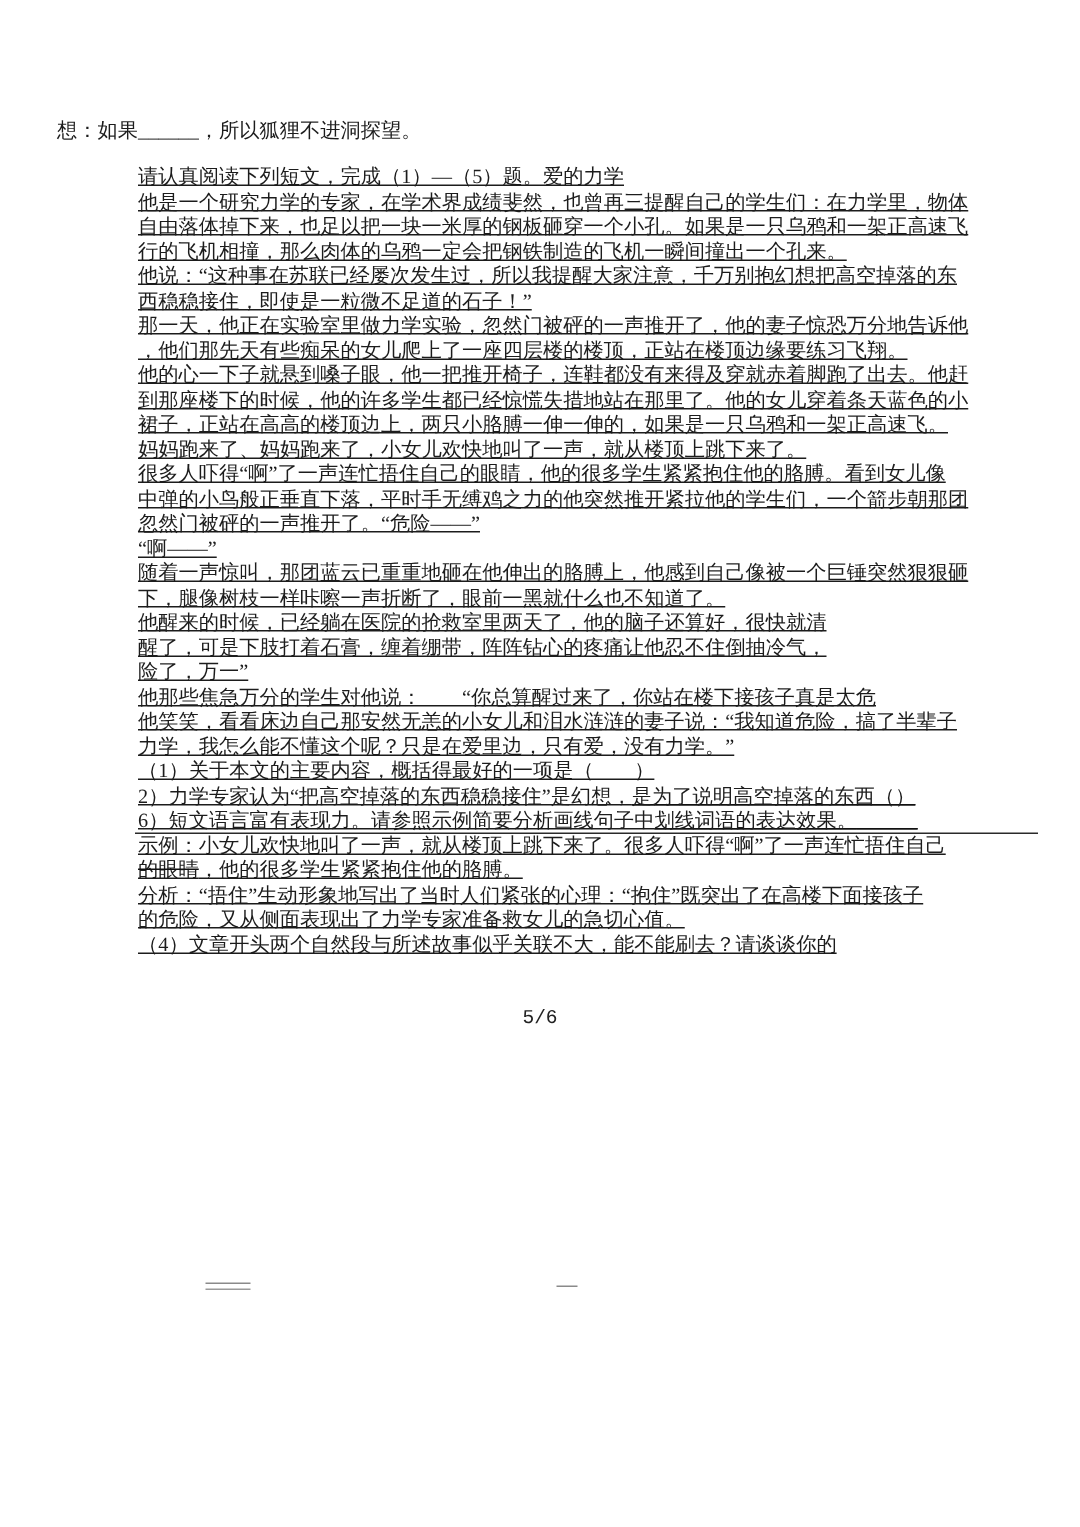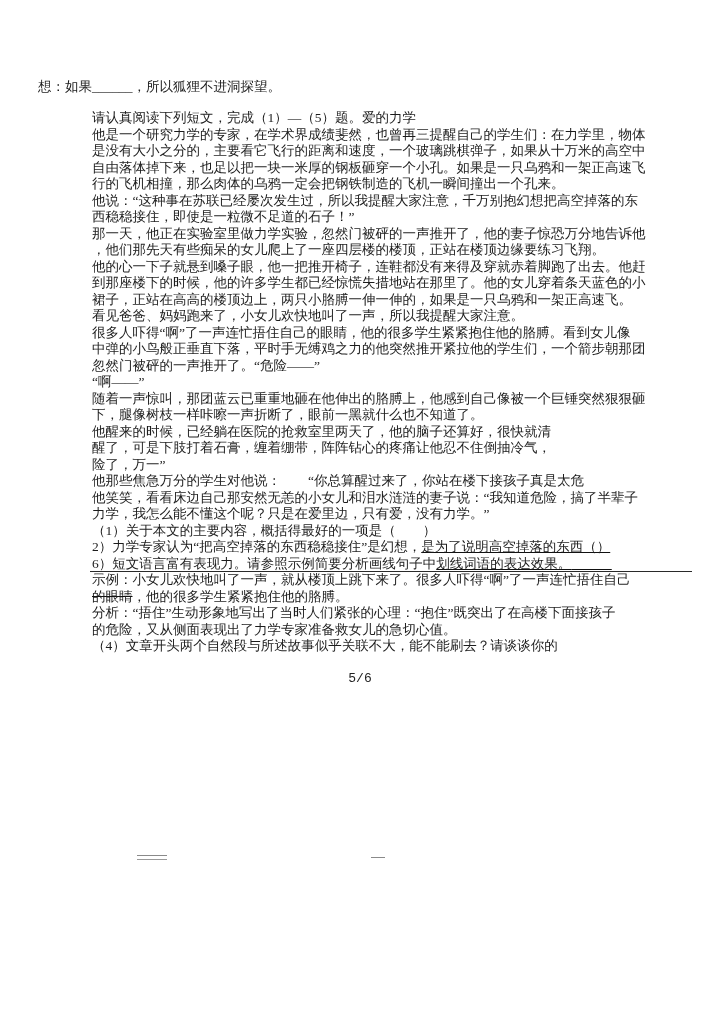--- a/index.html
+++ b/index.html
@@ -10,21 +10,21 @@
   }
   .intro-line{
     position:absolute;left:38px;top:79px;
     font-size:13.5px;line-height:16px;white-space:pre;text-align:right;
   }
   .passage{
     position:absolute;left:92px;top:110px;width:602px;
     font-size:13.5px;line-height:16.5px;
     text-align:justify;
   }
-  .tline{position:relative;min-height:16.5px;}
+  .tline{position:relative;min-height:16.5px;text-decoration:underline;}
   .d-u{text-decoration:underline;text-decoration-color:#111;}
   .d-s{text-decoration:line-through;text-decoration-color:#111;}
   .d-pre{white-space:pre;}
   .topline::before{
     content:"";position:absolute;left:-2px;right:2px;top:-1px;
     border-top:1.2px solid #2a2a2a;
   }
   .page-number{
     position:absolute;left:0;top:671px;width:720px;text-align:center;
     font-family:Liberation Mono, monospace;
@@ -40,31 +40,30 @@
   }
 </style>
 </head>
 <body>
 
 <div class="intro-line">想：如果______，所以狐狸不进洞探望。</div>
 
 <div class="passage">
     <div class="tline"><span>请认真阅读下列短文，完成（1）—（5）题。爱的力学</span></div>
     <div class="tline"><span>他是一个研究力学的专家，在学术界成绩斐然，也曾再三提醒自己的学生们：在力学里，物体</span></div>
-    <div class="tline"><span>是没有大小之分的，主要看它飞行的距离和速度，一个玻璃跳棋弹子，如果从十万米的高空中</span></div>
     <div class="tline"><span>自由落体掉下来，也足以把一块一米厚的钢板砸穿一个小孔。如果是一只乌鸦和一架正高速飞</span></div>
     <div class="tline"><span>行的飞机相撞，那么肉体的乌鸦一定会把钢铁制造的飞机一瞬间撞出一个孔来。</span></div>
     <div class="tline"><span>他说：“这种事在苏联已经屡次发生过，所以我提醒大家注意，千万别抱幻想把高空掉落的东</span></div>
     <div class="tline"><span>西稳稳接住，即使是一粒微不足道的石子！”</span></div>
     <div class="tline"><span>那一天，他正在实验室里做力学实验，忽然门被砰的一声推开了，他的妻子惊恐万分地告诉他</span></div>
     <div class="tline"><span>，他们那先天有些痴呆的女儿爬上了一座四层楼的楼顶，正站在楼顶边缘要练习飞翔。</span></div>
     <div class="tline"><span>他的心一下子就悬到嗓子眼，他一把推开椅子，连鞋都没有来得及穿就赤着脚跑了出去。他赶</span></div>
     <div class="tline"><span>到那座楼下的时候，他的许多学生都已经惊慌失措地站在那里了。他的女儿穿着条天蓝色的小</span></div>
     <div class="tline"><span>裙子，正站在高高的楼顶边上，两只小胳膊一伸一伸的，如果是一只乌鸦和一架正高速飞。</span></div>
-    <div class="tline"><span>看见爸爸、妈妈跑来了，小女儿欢快地叫了一声，所以我提醒大家注意。</span></div>
+    <div class="tline"><span>妈妈跑来了、妈妈跑来了，小女儿欢快地叫了一声，就从楼顶上跳下来了。</span></div>
     <div class="tline"><span>很多人吓得“啊”了一声连忙捂住自己的眼睛，他的很多学生紧紧抱住他的胳膊。看到女儿像</span></div>
     <div class="tline"><span>中弹的小鸟般正垂直下落，平时手无缚鸡之力的他突然推开紧拉他的学生们，一个箭步朝那团</span></div>
     <div class="tline"><span>忽然门被砰的一声推开了。“危险——”</span></div>
     <div class="tline"><span>“啊——”</span></div>
     <div class="tline"><span>随着一声惊叫，那团蓝云已重重地砸在他伸出的胳膊上，他感到自己像被一个巨锤突然狠狠砸</span></div>
     <div class="tline"><span>下，腿像树枝一样咔嚓一声折断了，眼前一黑就什么也不知道了。</span></div>
     <div class="tline"><span>他醒来的时候，已经躺在医院的抢救室里两天了，他的脑子还算好，很快就清</span></div>
     <div class="tline"><span>醒了，可是下肢打着石膏，缠着绷带，阵阵钻心的疼痛让他忍不住倒抽冷气，</span></div>
     <div class="tline"><span>险了，万一”</span></div>
     <div class="tline"><span>他那些焦急万分的学生对他说：　　“你总算醒过来了，你站在楼下接孩子真是太危</span></div>

